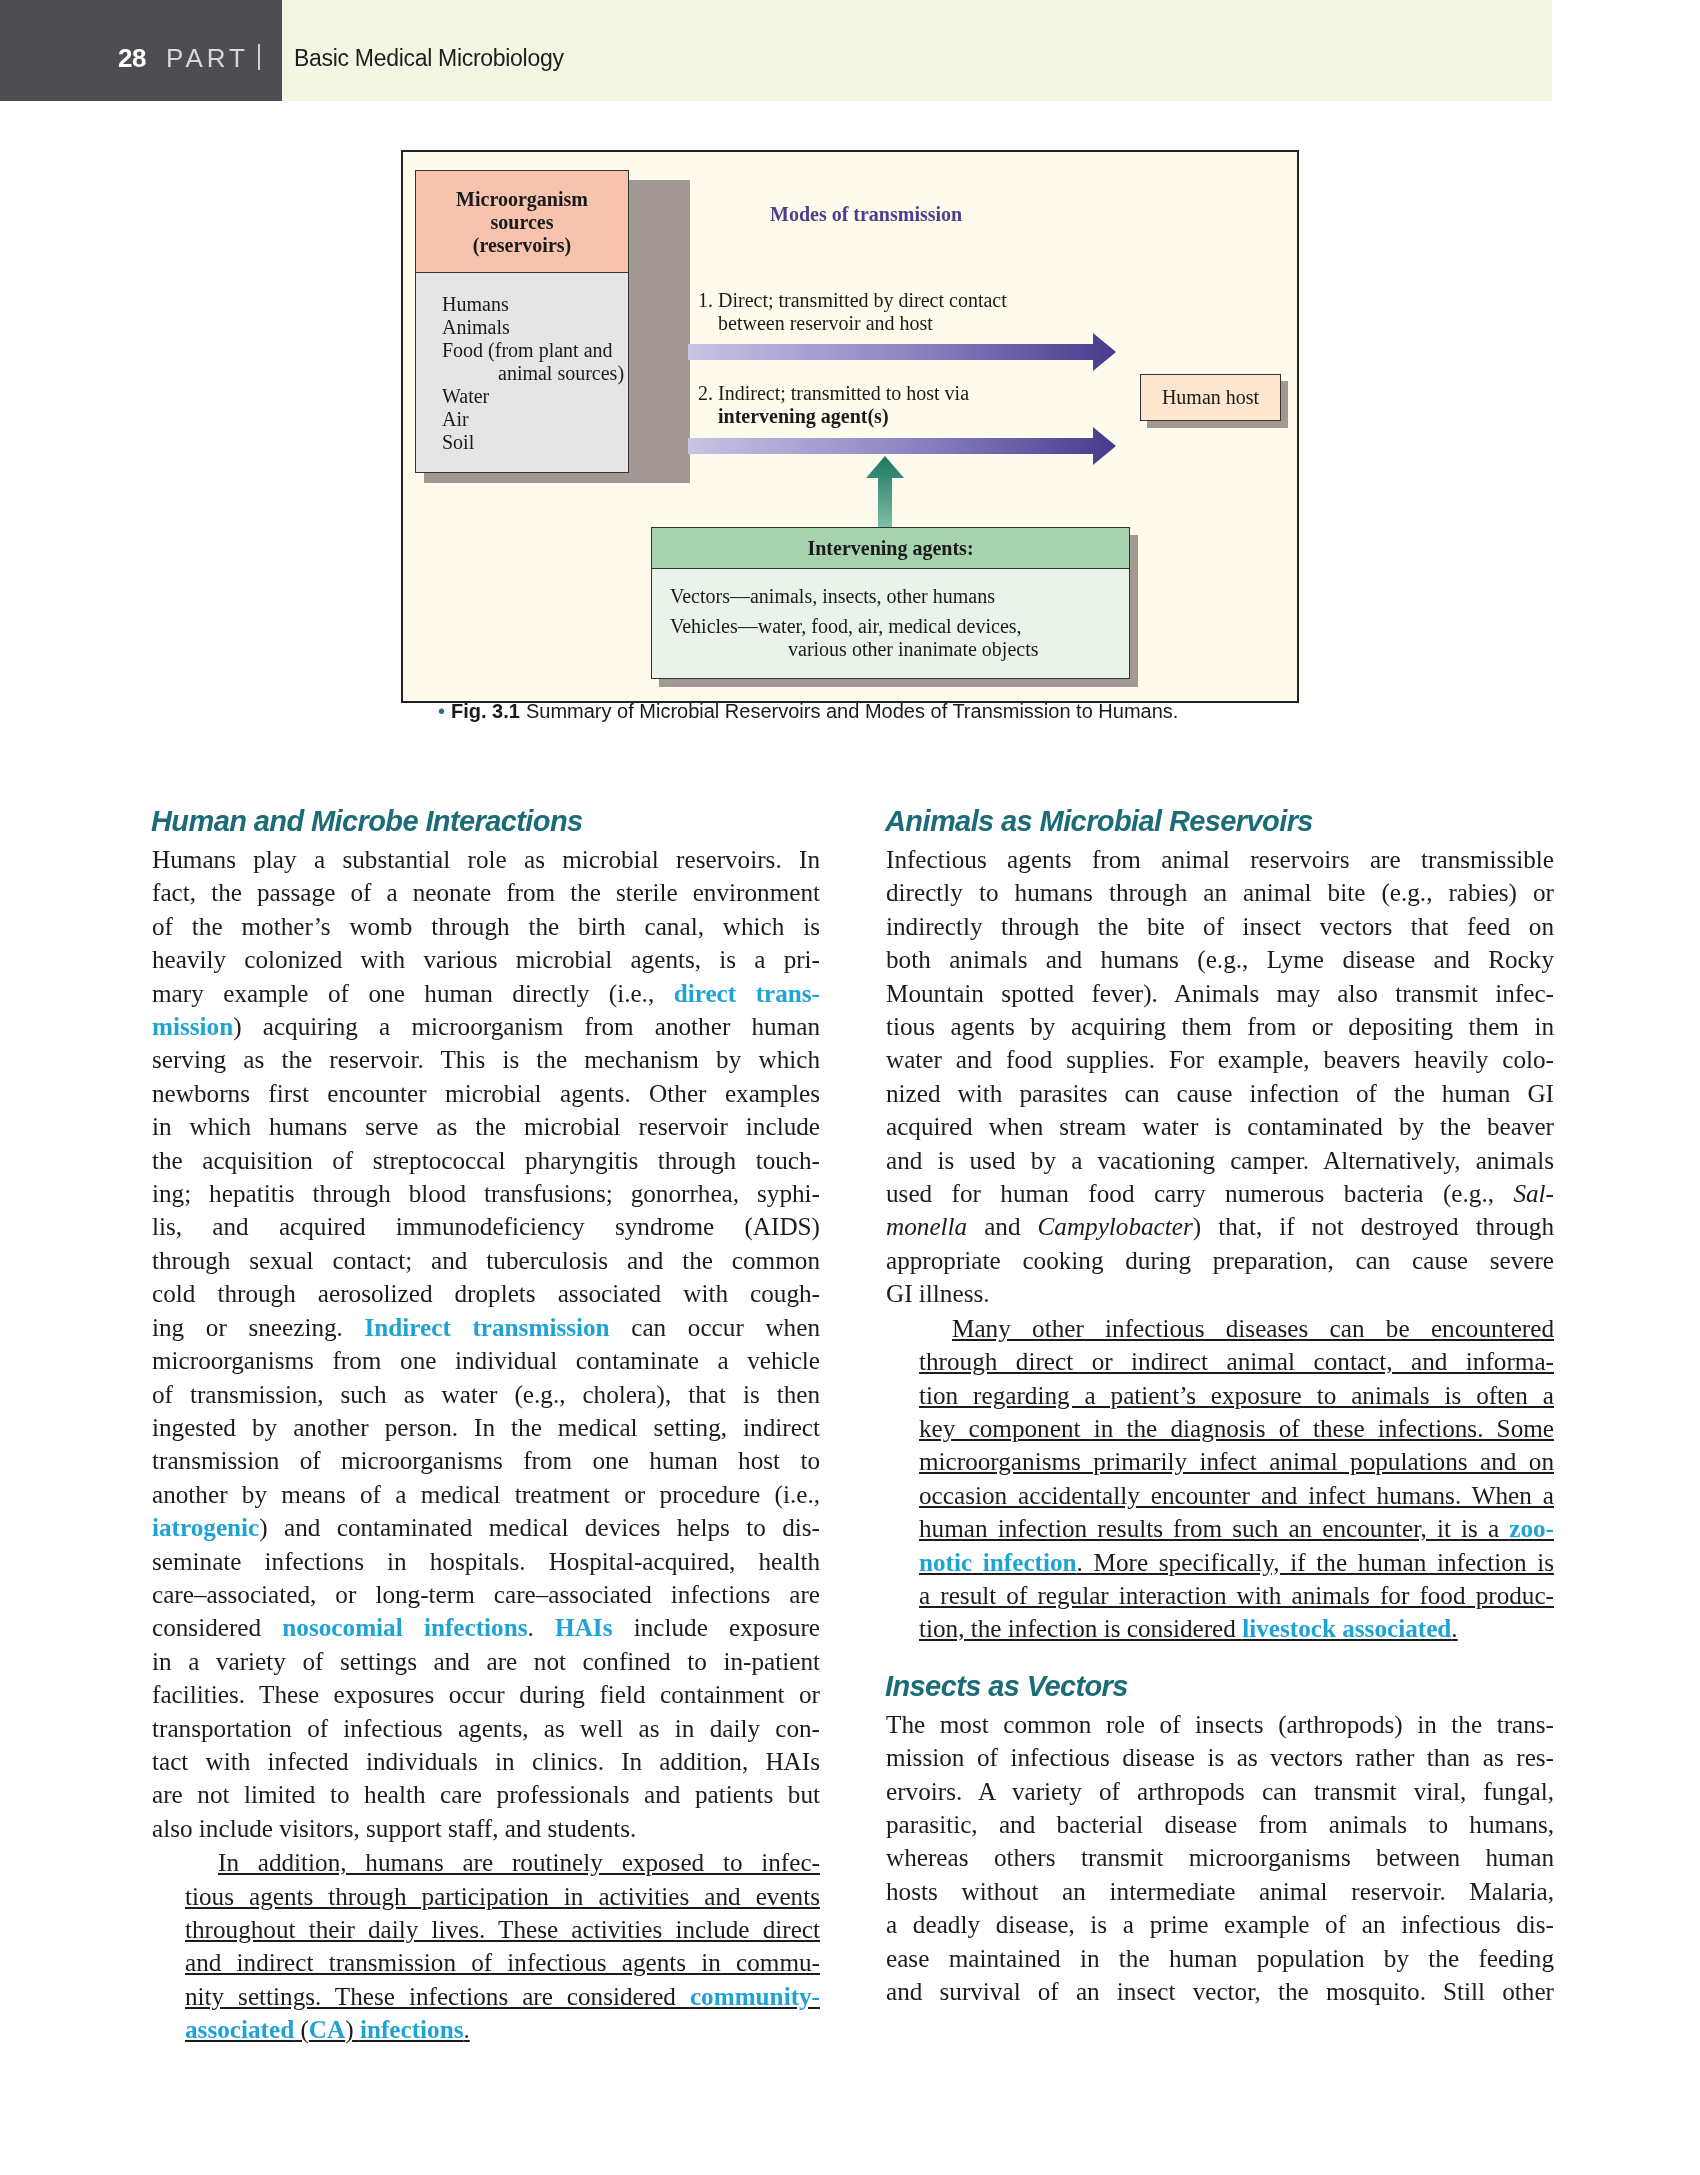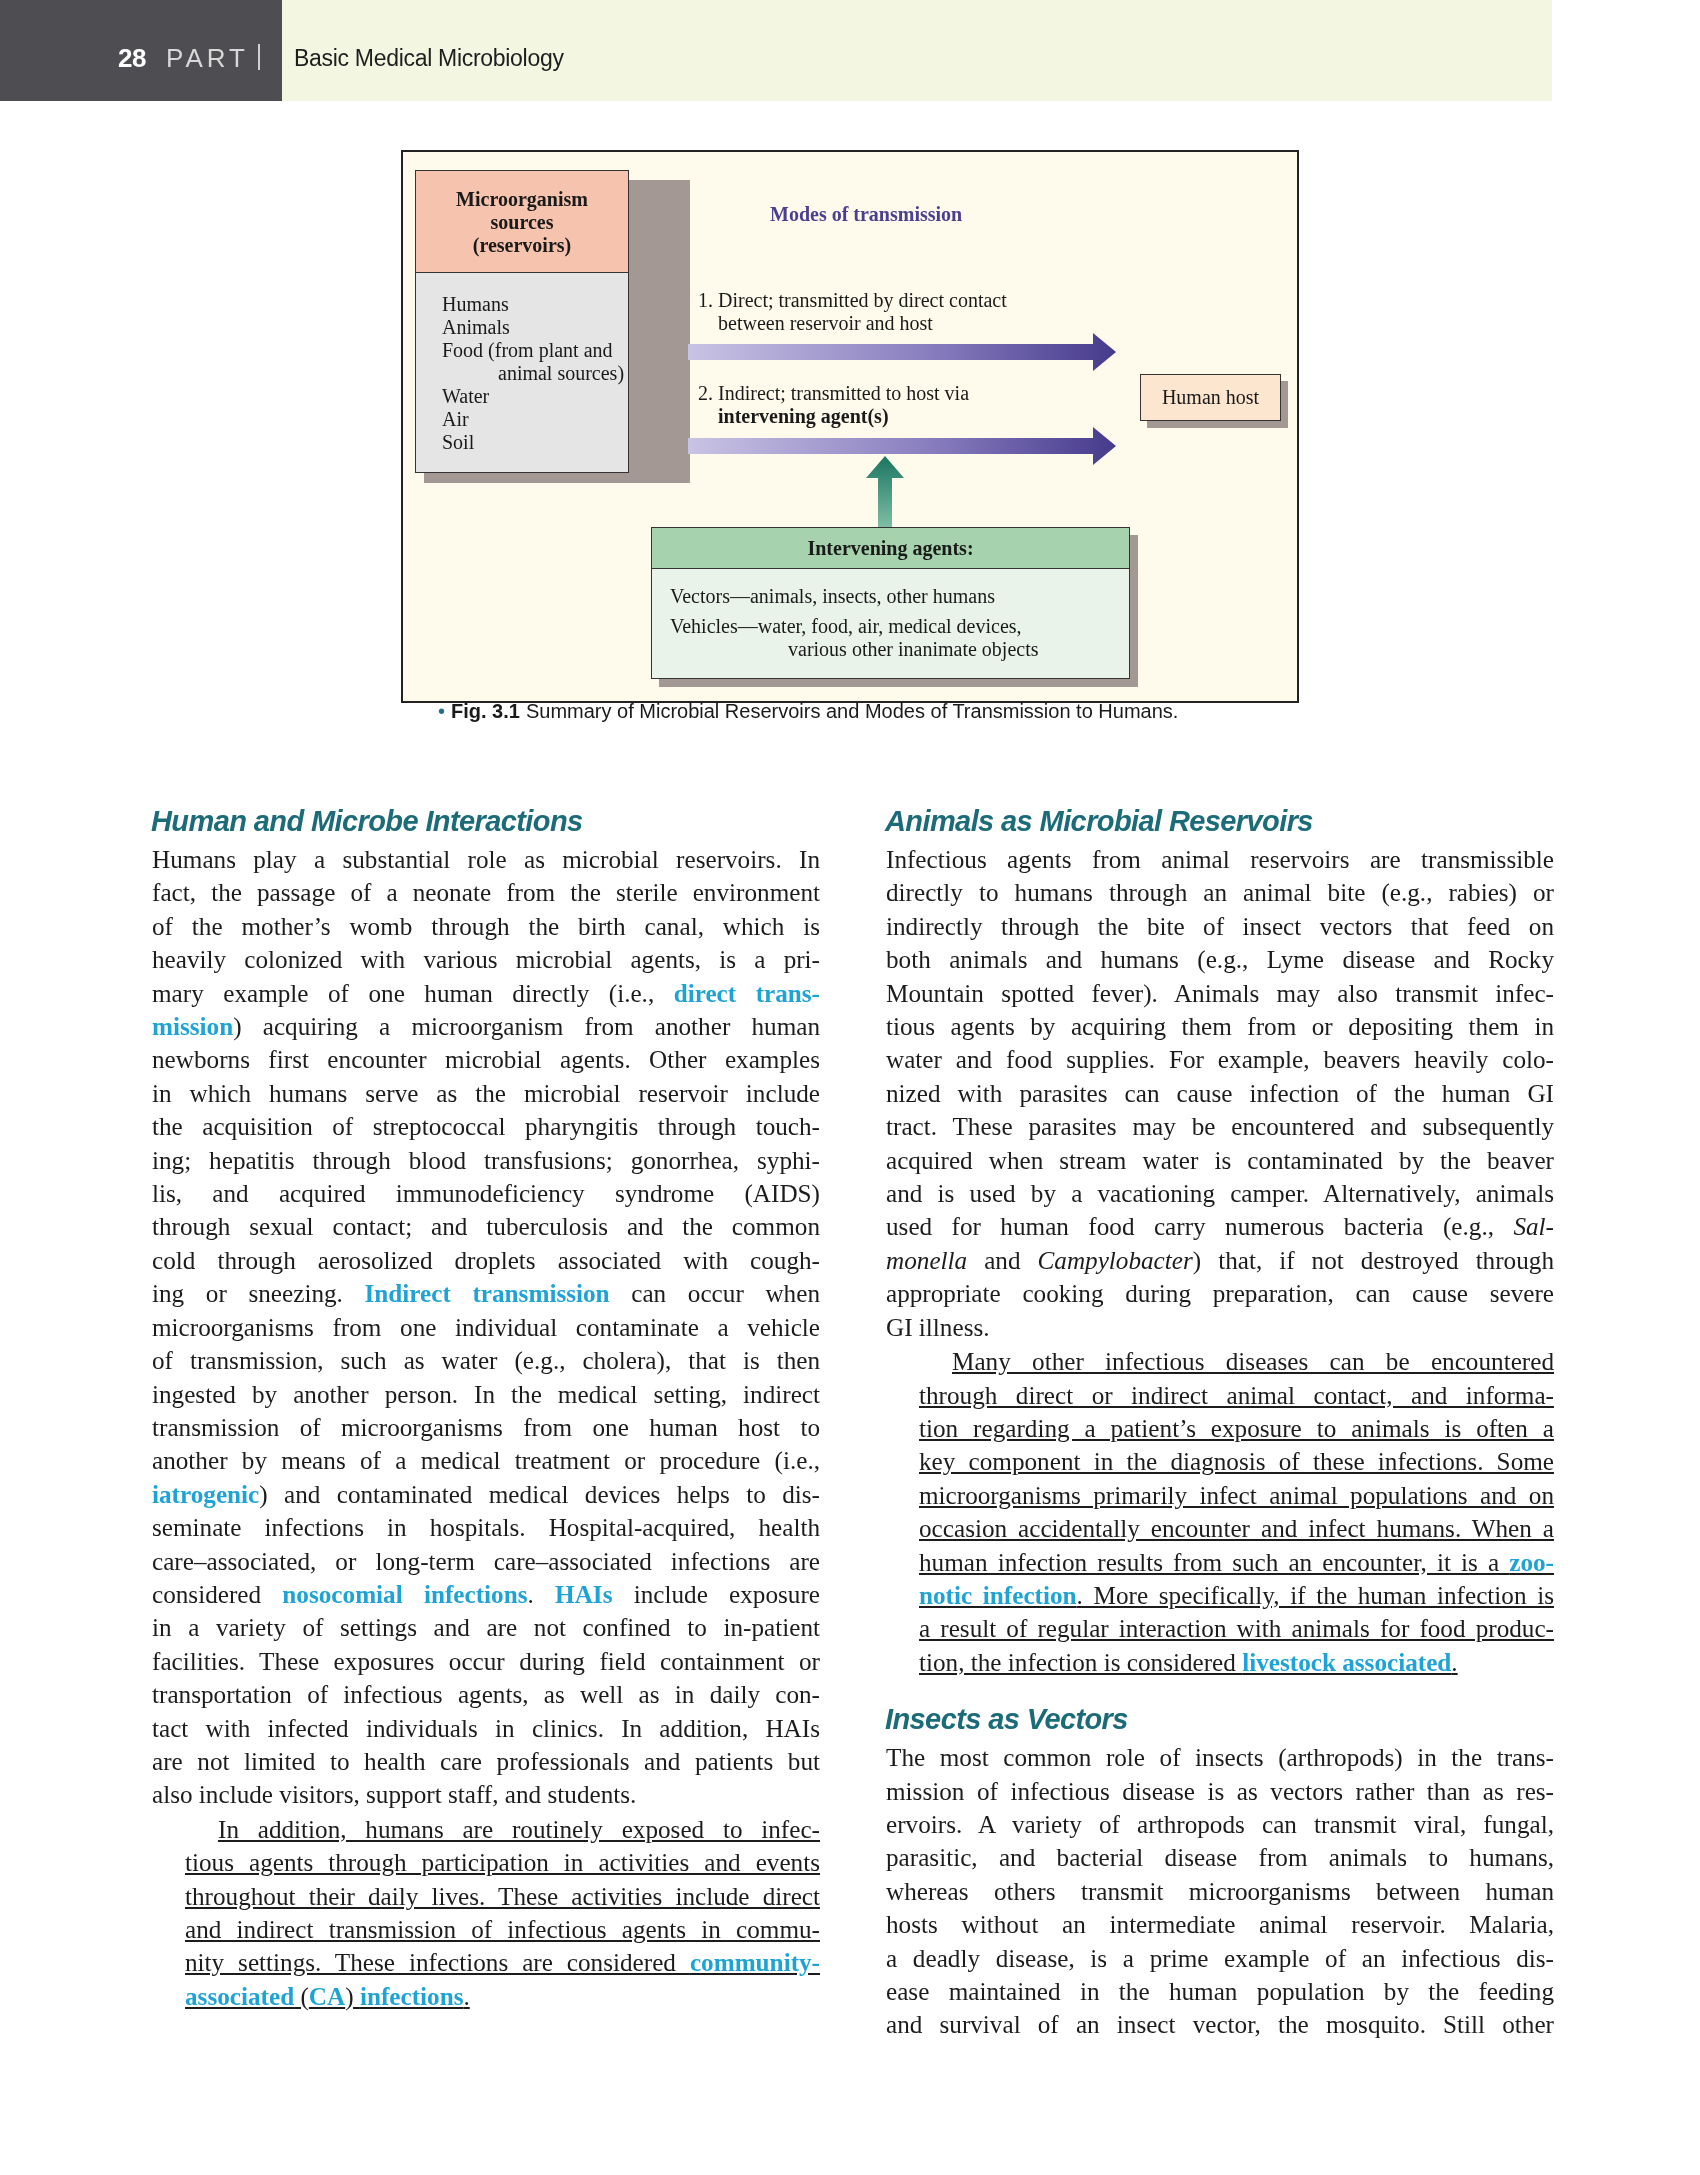--- a/index.html
+++ b/index.html
@@ -217,20 +217,21 @@
 
 <div class="col left">
   <h2>Human and Microbe Interactions</h2>
   <p>
       <span class="line">Humans play a substantial role as microbial reservoirs. In</span>
       <span class="line">fact, the passage of a neonate from the sterile environment</span>
       <span class="line">of the mother’s womb through the birth canal, which is</span>
       <span class="line">heavily colonized with various microbial agents, is a pri-</span>
       <span class="line">mary example of one human directly (i.e., <span class="kw">direct trans-</span></span>
       <span class="line"><span class="kw">mission</span>) acquiring a microorganism from another human</span>
+      <span class="line">serving as the reservoir. This is the mechanism by which</span>
       <span class="line">newborns first encounter microbial agents. Other examples</span>
       <span class="line">in which humans serve as the microbial reservoir include</span>
       <span class="line">the acquisition of streptococcal pharyngitis through touch-</span>
       <span class="line">ing; hepatitis through blood transfusions; gonorrhea, syphi-</span>
       <span class="line">lis, and acquired immunodeficiency syndrome (AIDS)</span>
       <span class="line">through sexual contact; and tuberculosis and the common</span>
       <span class="line">cold through aerosolized droplets associated with cough-</span>
       <span class="line">ing or sneezing. <span class="kw">Indirect transmission</span> can occur when</span>
       <span class="line">microorganisms from one individual contaminate a vehicle</span>
       <span class="line">of transmission, such as water (e.g., cholera), that is then</span>
@@ -262,21 +263,20 @@
   <h2>Animals as Microbial Reservoirs</h2>
   <p>
       <span class="line">Infectious agents from animal reservoirs are transmissible</span>
       <span class="line">directly to humans through an animal bite (e.g., rabies) or</span>
       <span class="line">indirectly through the bite of insect vectors that feed on</span>
       <span class="line">both animals and humans (e.g., Lyme disease and Rocky</span>
       <span class="line">Mountain spotted fever). Animals may also transmit infec-</span>
       <span class="line">tious agents by acquiring them from or depositing them in</span>
       <span class="line">water and food supplies. For example, beavers heavily colo-</span>
       <span class="line">nized with parasites can cause infection of the human GI</span>
-      <span class="line">tract. These parasites may be encountered and subsequently</span>
       <span class="line">acquired when stream water is contaminated by the beaver</span>
       <span class="line">and is used by a vacationing camper. Alternatively, animals</span>
       <span class="line">used for human food carry numerous bacteria (e.g., <span class="ital">Sal-</span></span>
       <span class="line"><span class="ital">monella</span> and <span class="ital">Campylobacter</span>) that, if not destroyed through</span>
       <span class="line">appropriate cooking during preparation, can cause severe</span>
       <span class="line last">GI illness.</span>
     </p>
   <p class="indent">
       <span class="line" style="padding-left: 33px;">Many other infectious diseases can be encountered</span>
       <span class="line">through direct or indirect animal contact, and informa-</span>

